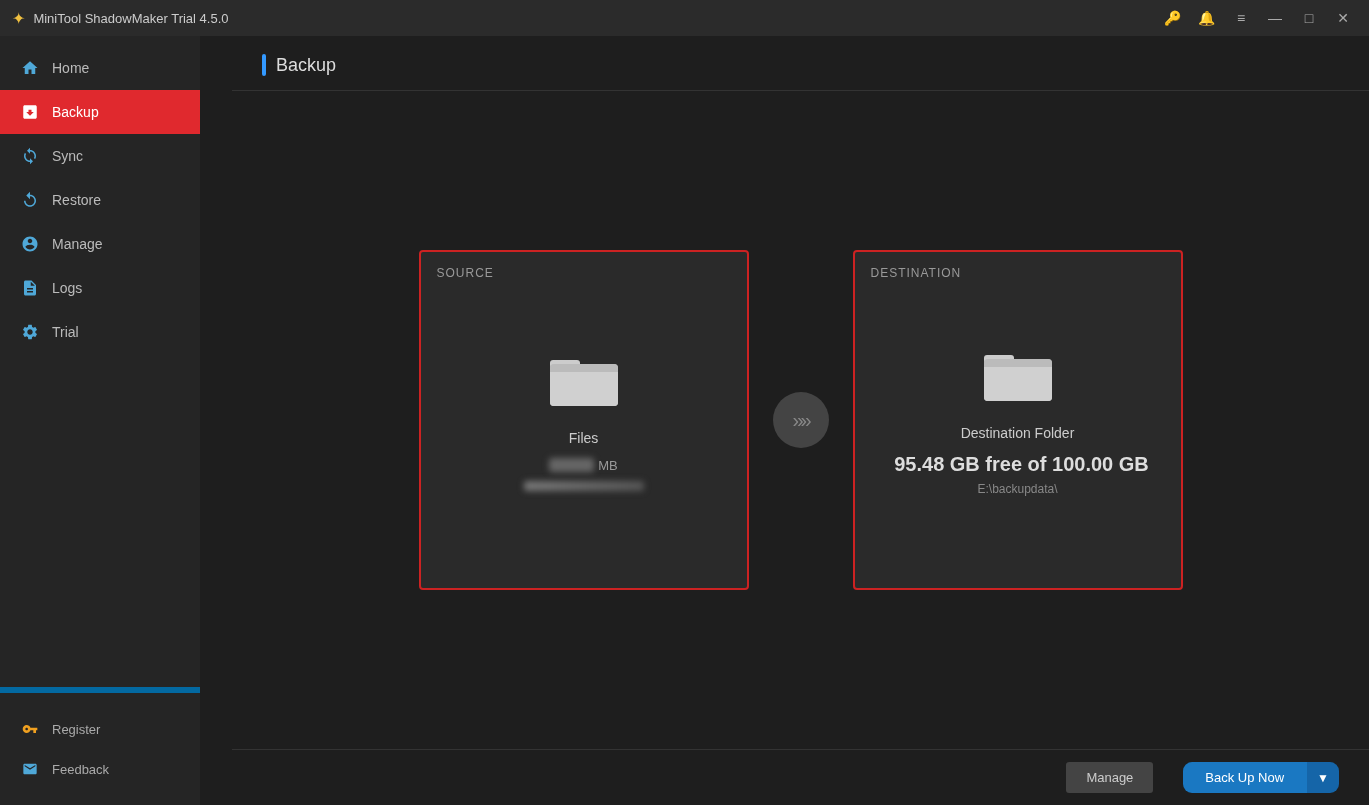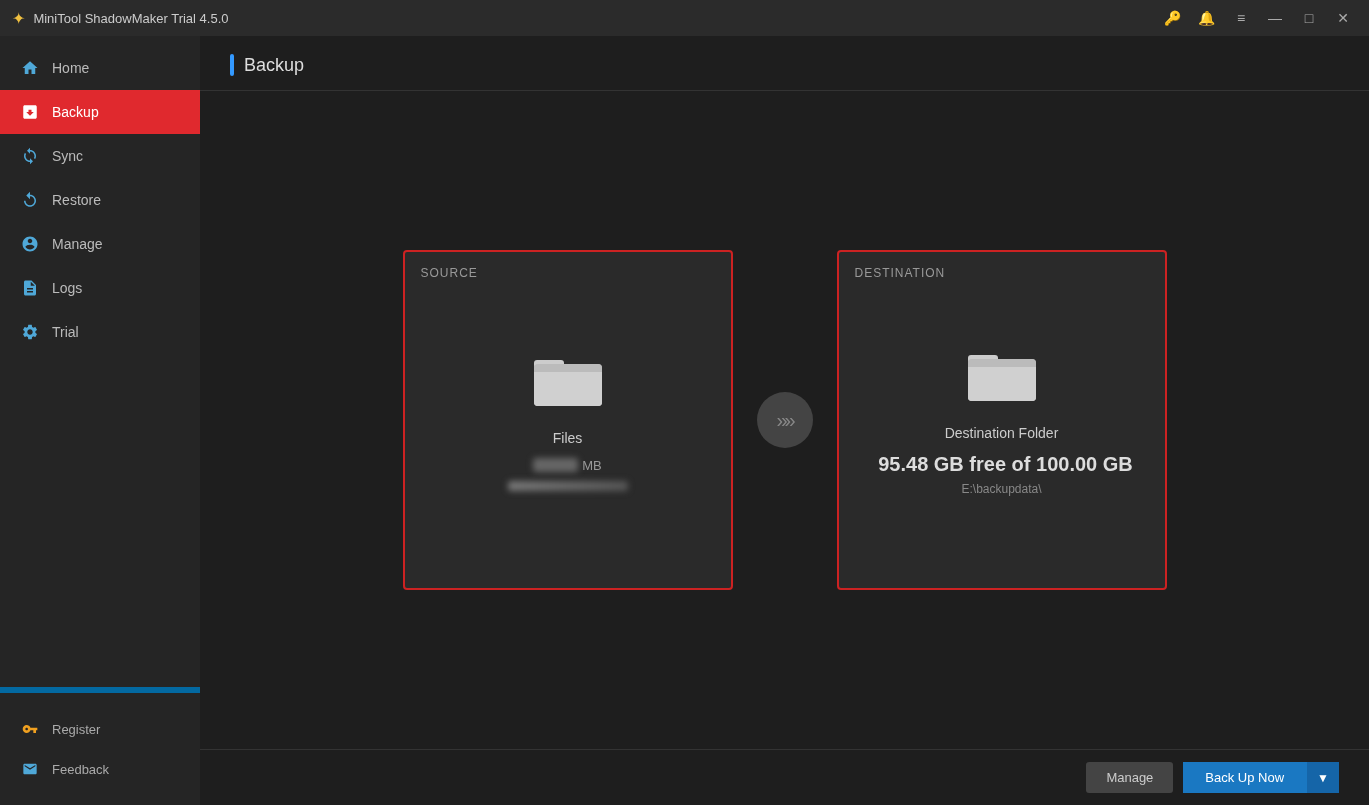--- a/index.html
+++ b/index.html
@@ -49,20 +49,21 @@
       font-size: 14px;
       cursor: pointer;
       border-radius: 3px;
     }
 
     
     .app-body {
       display: flex;
       flex: 1;
       overflow: hidden;
+      gap: 32px;
     }
 
     
     .sidebar {
       width: 200px;
       background: #252525;
       display: flex;
       flex-direction: column;
       flex-shrink: 0;
     }
@@ -239,22 +240,23 @@
       background: #444;
       color: #ccc;
       border: none;
       padding: 8px 20px;
       font-size: 13px;
       border-radius: 3px;
       cursor: pointer;
     }
     .btn-backup-group {
       display: flex;
-      border-radius: 0;
+      border-radius: 9px;
       overflow: hidden;
+      margin-left: 20px;
     }
     .btn-backup {
       background: #1a78c2;
       color: #fff;
       border: none;
       padding: 8px 22px;
       font-size: 13px;
       cursor: pointer;
     }
     .btn-backup-arrow {

